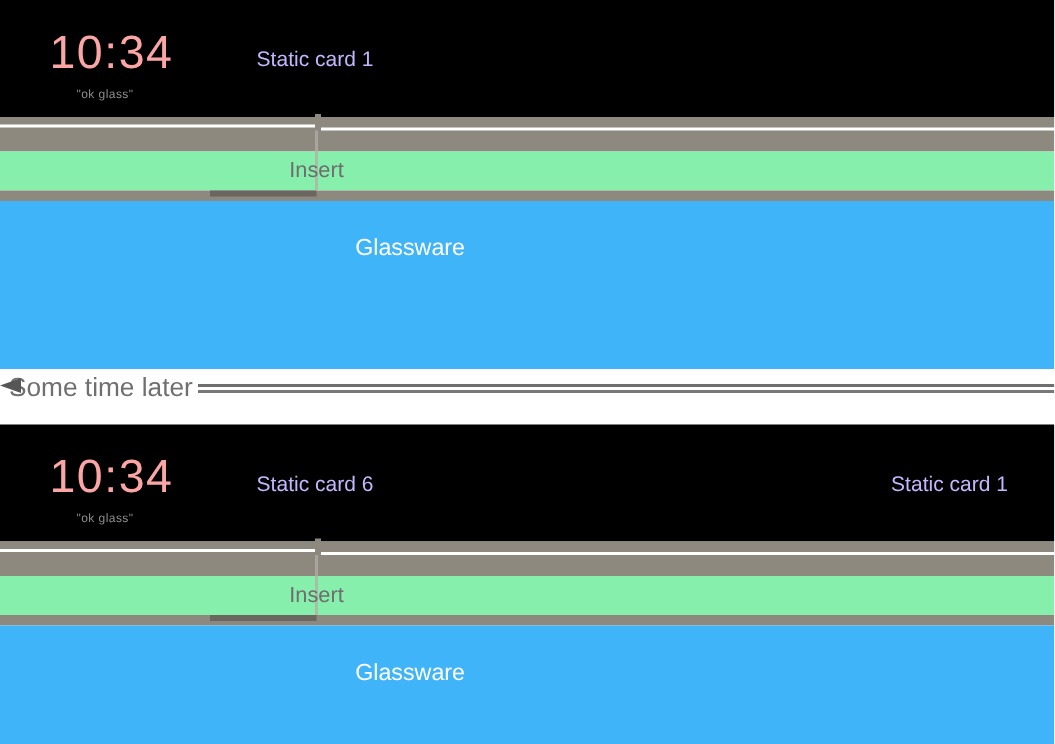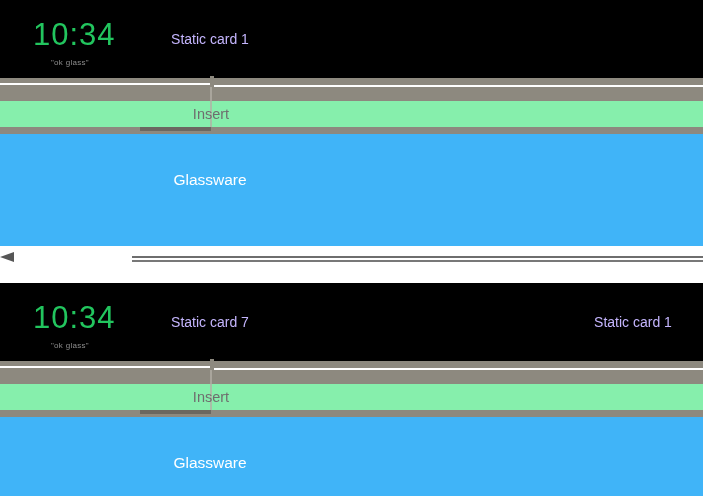--- a/index.html
+++ b/index.html
@@ -5,21 +5,21 @@
   html,body{margin:0;padding:0;background:#ffffff;}
   .stage{
     position:relative;width:703px;height:496px;overflow:hidden;background:#ffffff;
     font-family:"Liberation Sans",sans-serif;
   }
   .section{position:absolute;left:0;width:703px;}
   
   .card-strip{position:absolute;left:0;top:0;width:703px;height:78px;background:#000000;}
   .clock{
     position:absolute;left:33px;top:19px;width:74px;text-align:center;
-    font-size:31px;font-weight:100;letter-spacing:1px;color:#22c55e;line-height:31px;
+    font-size:31px;font-weight:100;letter-spacing:1px;color:#fca5a5;line-height:31px;
   }
   .hint{
     position:absolute;left:33px;top:58px;width:74px;text-align:center;
     font-size:8px;color:#8d8d8d;line-height:9px;letter-spacing:0.3px;
   }
   .card-label{
     position:absolute;top:31px;width:200px;text-align:center;
     font-size:14px;color:#c4b5fd;line-height:17px;
   }
   .card-label.pos-a{left:110px;}
@@ -40,21 +40,21 @@
     background:#b3afa6;opacity:0.75;z-index:1;
   }
   
   .rail-bottom{position:absolute;left:0;top:127px;width:703px;height:7px;background:#8d897f;}
   .rail-bottom-dark{position:absolute;left:140px;top:127px;width:71px;height:4px;background:#6b6760;}
   
   .glassware{position:absolute;left:0;top:134px;width:703px;background:#40b4f8;}
   .gw-1{height:112px;}
   .gw-2{height:79px;}
   .glassware-label{
-    position:absolute;left:110px;top:36px;width:200px;text-align:center;
+    position:absolute;left:110px;top:22px;width:200px;text-align:right;
     font-size:15.5px;color:#ffffff;line-height:19px;
   }
   
   .transition{position:absolute;left:0;top:246px;width:703px;height:37px;background:#ffffff;}
   .t-line1{position:absolute;left:132px;right:0;top:10px;height:2px;background:#6e6e6e;}
   .t-line2{position:absolute;left:132px;right:0;top:14px;height:2px;background:#787878;}
   .t-label{
     position:absolute;left:6px;top:2px;height:20px;line-height:20px;
     font-size:17.5px;color:#6f6f6f;z-index:2;
   }
@@ -88,28 +88,29 @@
     <div class="rail-bottom"></div>
     <div class="rail-bottom-dark"></div>
     <div class="glassware gw-1">
       <div class="glassware-label">Glassware</div>
     </div>
   </div>
 
   <div class="transition">
     <div class="t-line1"></div>
     <div class="t-line2"></div>
+    <div class="t-label">Some time later</div>
     <div class="t-arrow"></div>
   </div>
 
   <div class="section sec-2">
     <div class="card-strip">
       <div class="clock">10:34</div>
       <div class="hint">"ok glass"</div>
-      <div class="card-label pos-a">Static card 7</div>
+      <div class="card-label pos-a">Static card 6</div>
       <div class="card-label pos-b">Static card 1</div>
     </div>
     <div class="rail"></div>
     <div class="rail-gap-left"></div>
     <div class="rail-gap-right"></div>
     <div class="rail-notch"></div>
     <div class="insert-row">
       <div class="insert-label">Insert</div>
     </div>
     <div class="insert-marker"></div>

